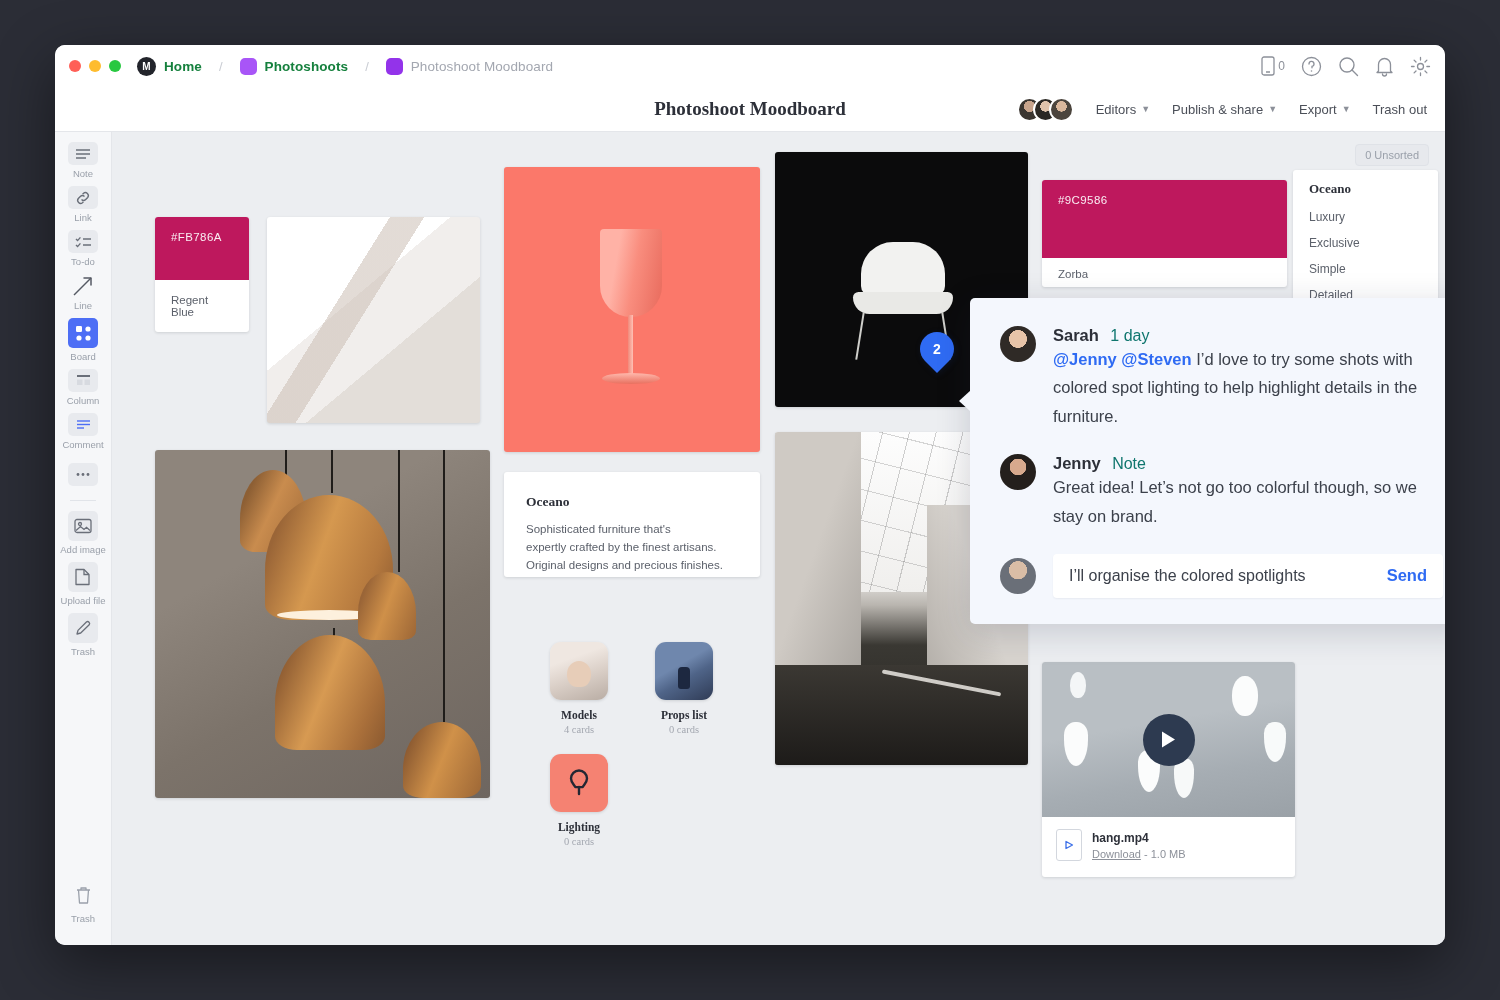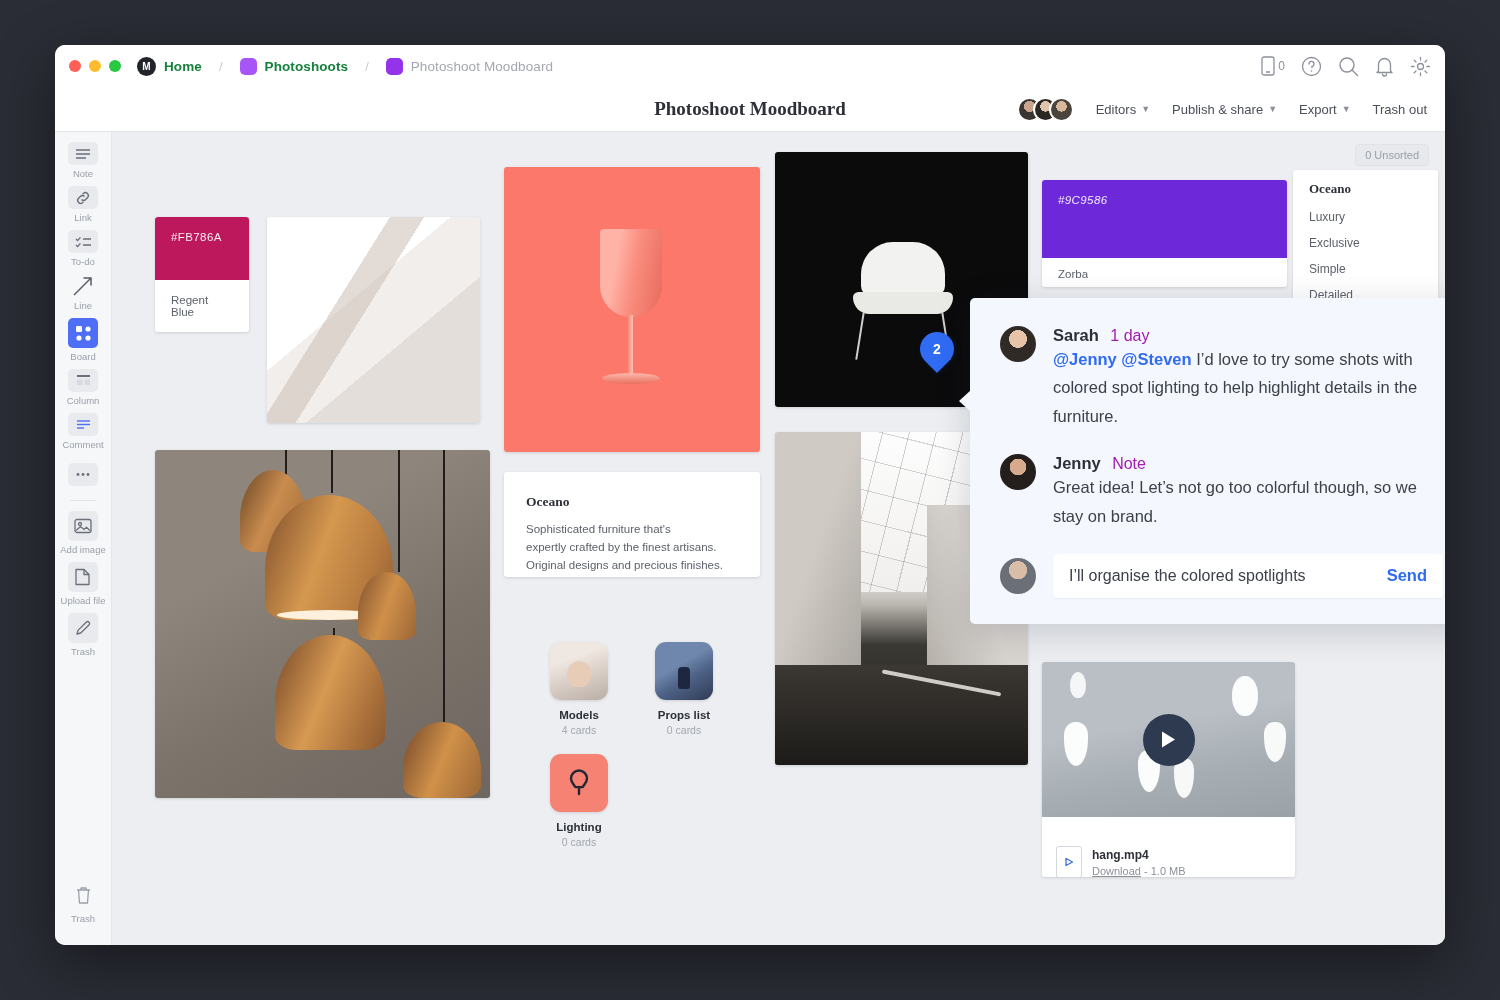--- a/index.html
+++ b/index.html
@@ -122,37 +122,37 @@
   .note-body { font-size: 11.5px; line-height: 1.55; color: #5c616b; }
 
   
   .list-title {
     font-family: "Liberation Serif", serif; font-weight: bold;
     font-size: 13px; color: #2d3039; padding: 11px 16px 7px;
   }
   .list-item { font-size: 12px; color: #5c616b; padding: 6px 16px; }
 
   
-  .folder { position: absolute; width: 58px; text-align: center; cursor: pointer; }
+  .folder { position: absolute; width: 58px; text-align: center; cursor: pointer; font-family: Liberation Serif, serif; }
   .folder-thumb {
     width: 58px; height: 58px; border-radius: 11px;
     background-size: cover; background-position: center;
     box-shadow: 0 1px 3px rgba(30,35,45,.14);
     display: flex; align-items: center; justify-content: center;
   }
   .folder-name { font-size: 11.5px; font-weight: bold; color: #2d3039; margin-top: 9px; white-space: nowrap; }
   .folder-count { font-size: 10.5px; color: #a3a7b0; margin-top: 3px; }
 
   
   .play-btn {
     position: absolute; left: 50%; top: 50%; transform: translate(-50%,-50%);
     width: 52px; height: 52px; border-radius: 50%; background: #2d3a50;
     display: flex; align-items: center; justify-content: center;
   }
-  .file-row { display: flex; align-items: center; gap: 10px; padding: 29px 14px; background: #fff; }
+  .file-row { display: flex; align-items: center; gap: 10px; padding: 12px 14px; background: #fff; }
   .file-icon {
     width: 26px; height: 32px; border: 1.4px solid #d3d7de; border-radius: 3px;
     display: flex; align-items: center; justify-content: center; color: #3b6fe8;
   }
   .file-name { font-size: 12px; font-weight: bold; color: #2d3039; }
   .file-sub { font-size: 11px; color: #8c9099; margin-top: 3px; }
   .file-sub u { text-decoration: underline; }
 
   
   .pin {
@@ -173,21 +173,21 @@
   .cp-tail {
     position: absolute; left: -11px; top: 92px;
     width: 0; height: 0;
     border-top: 11px solid transparent;
     border-bottom: 11px solid transparent;
     border-right: 12px solid #f4f7fd;
   }
   .comment { display: flex; gap: 17px; margin-bottom: 24px; }
   .c-av { width: 36px; height: 36px; border-radius: 50%; background-size: cover; flex: none; }
   .c-name { font-size: 16.5px; font-weight: bold; color: #2d3039; }
-  .c-time { font-size: 16px; color: #a21caf; margin-left: 7px; }
+  .c-time { font-size: 16px; color: #0f766e; margin-left: 7px; }
   .c-text { font-size: 16.5px; line-height: 1.72; color: #3c414b; }
   .mention { color: #2f6bf3; font-weight: bold; }
   .reply-row { display: flex; gap: 17px; align-items: center; }
   .reply-box {
     flex: 1; background: #fff; border-radius: 4px; height: 44px;
     display: flex; align-items: center; padding: 0 16px;
     box-shadow: 0 1px 2px rgba(30,35,45,.06);
   }
   .reply-input {
     flex: 1; border: none; outline: none; background: transparent;
@@ -502,21 +502,21 @@
                     background:linear-gradient(110deg,#cfcac4 0 40%,#9e9a95 100%);"></div>
         <div style="position:absolute;right:0;top:22%;width:40%;height:78%;
                     background:linear-gradient(250deg,#d8d4cf 0 40%,#a5a09a 100%);"></div>
         <div style="position:absolute;left:0;bottom:0;width:100%;height:30%;
                     background:linear-gradient(180deg,#3b3833,#1d1b19);"></div>
         <div style="position:absolute;left:42%;bottom:24%;width:48%;height:4px;
                     background:#cfccc7;transform:rotate(11deg);border-radius:3px;"></div>
       </div>
 
       <div class="card" style="left:930px; top:48px; width:245px; height:107px;">
-        <div class="swatch-top" style="height:78px; background:#6d28d9;font-style:italic;">
+        <div class="swatch-top" style="height:78px; background:#be185d;">
           <div class="swatch-hex">#9C9586</div>
         </div>
         <div class="swatch-name" style="padding:10px 16px">Zorba</div>
       </div>
 
       <div class="card" style="left:1181px; top:38px; width:145px; height:140px;">
         <div class="list-title">Oceano</div>
         <div class="list-item">Luxury</div>
         <div class="list-item">Exclusive</div>
         <div class="list-item">Simple</div>

